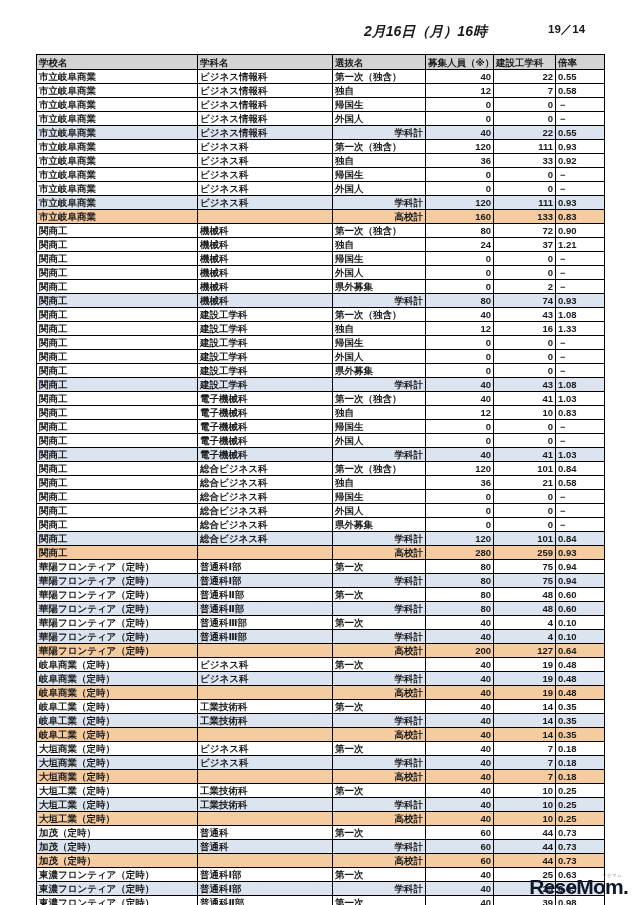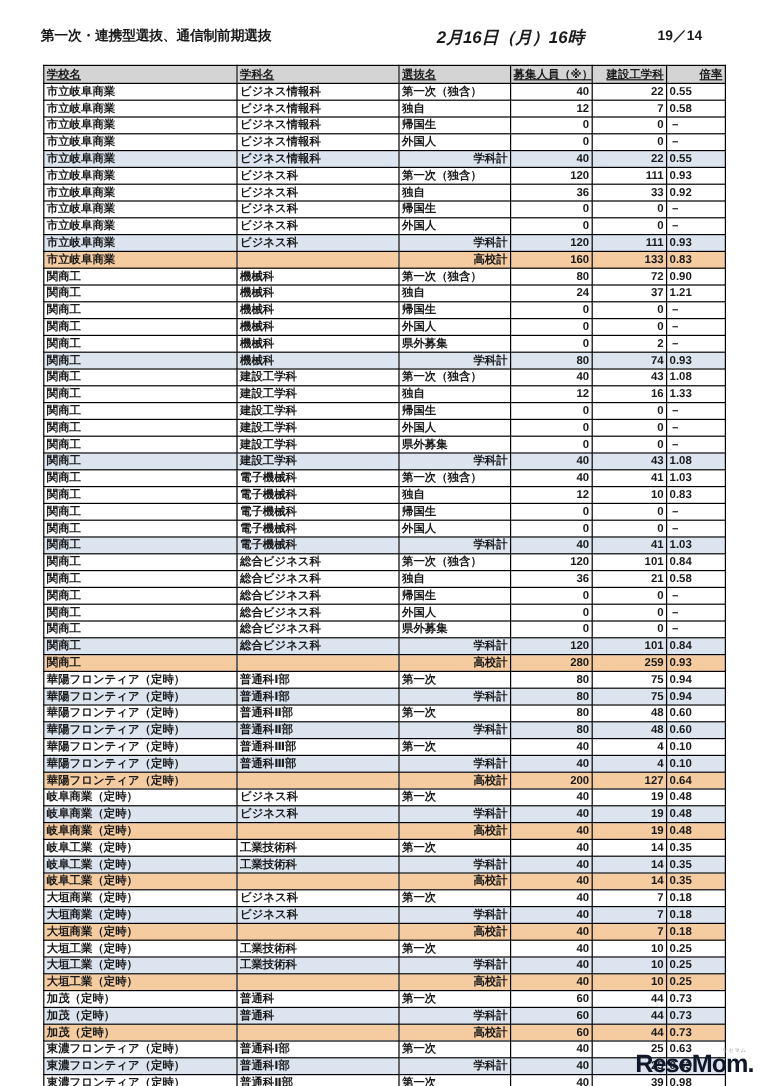--- a/index.html
+++ b/index.html
@@ -80,23 +80,22 @@
     overflow: hidden;
     white-space: nowrap;
     font-weight: bold;
     box-sizing: border-box;
   }
   table.grid thead th {
     background: #d4d4d4;
     text-align: left;
     font-size: 9.5px;
     height: 15px;
-    text-decoration: underline;
-  }
-  table.grid thead th.num { text-align: right; }
+  }
+  table.grid thead th.num { text-align: left; }
 
   td.txt  { text-align: left;  }
   td.num  { text-align: right; padding-right: 4px; }
   td.rat  { text-align: left;  padding-left: 4px; }
   td.sub-label { text-align: right; padding-right: 1px; }
 
   
   tr.r-detail  td { background: #ffffff; }
   tr.r-dept    td { background: #dce4f0; }
   tr.r-school  td { background: #f5cba0; }
@@ -124,21 +123,20 @@
     font-weight: bold;
     color: #0f172a;
     letter-spacing: -0.8px;
     line-height: 1;
   }
 </style>
 </head>
 <body>
 
 <div class="page-header">
-  <div class="title">第一次・連携型選抜、通信制前期選抜</div>
   <div class="datetime">2月16日（月）16時</div>
   <div class="pageno">19／14</div>
 </div>
 
 <div class="table-wrap">
   <table class="grid">
     <colgroup>
       <col class="c-school">
         <col class="c-dept">
         <col class="c-sel">

